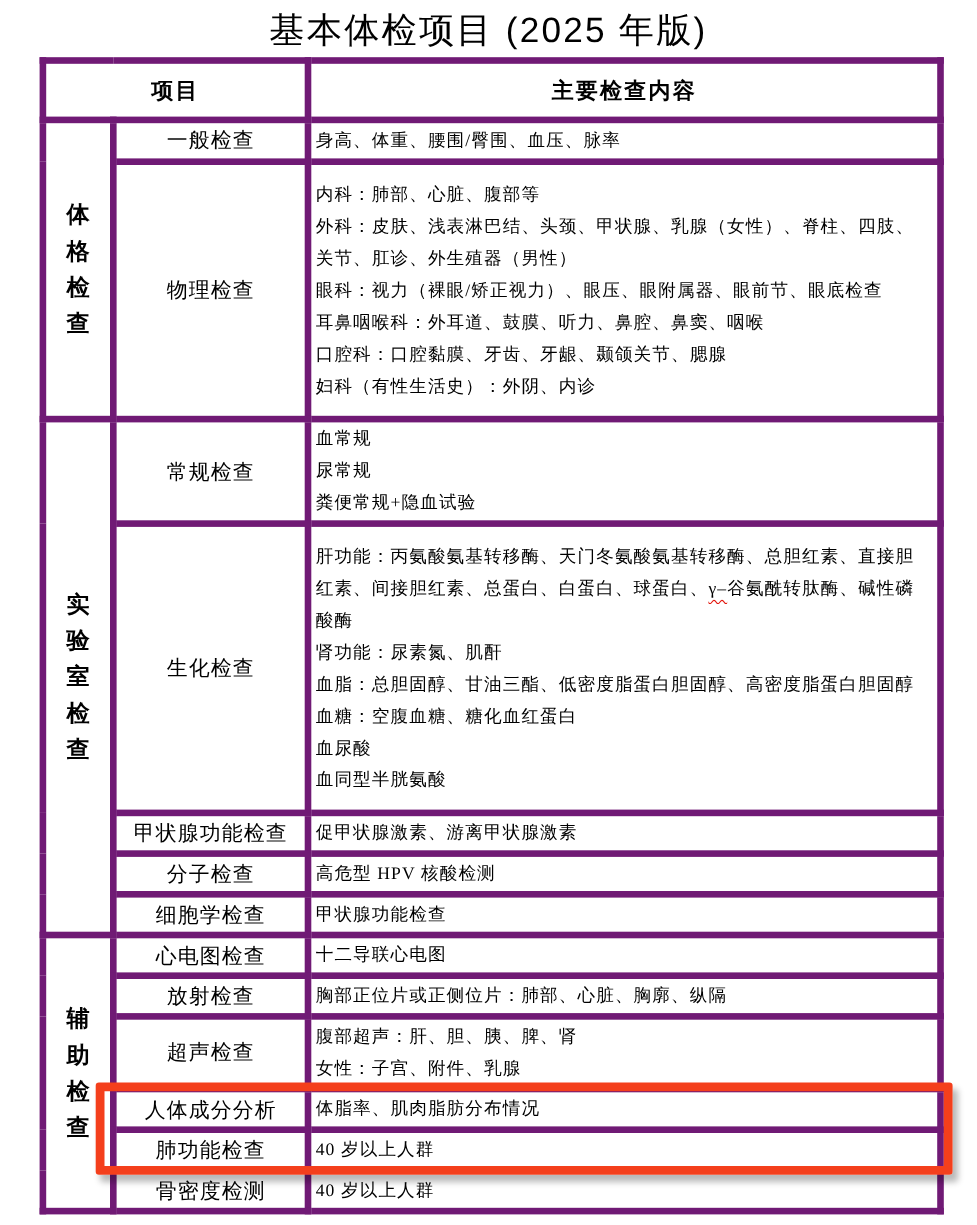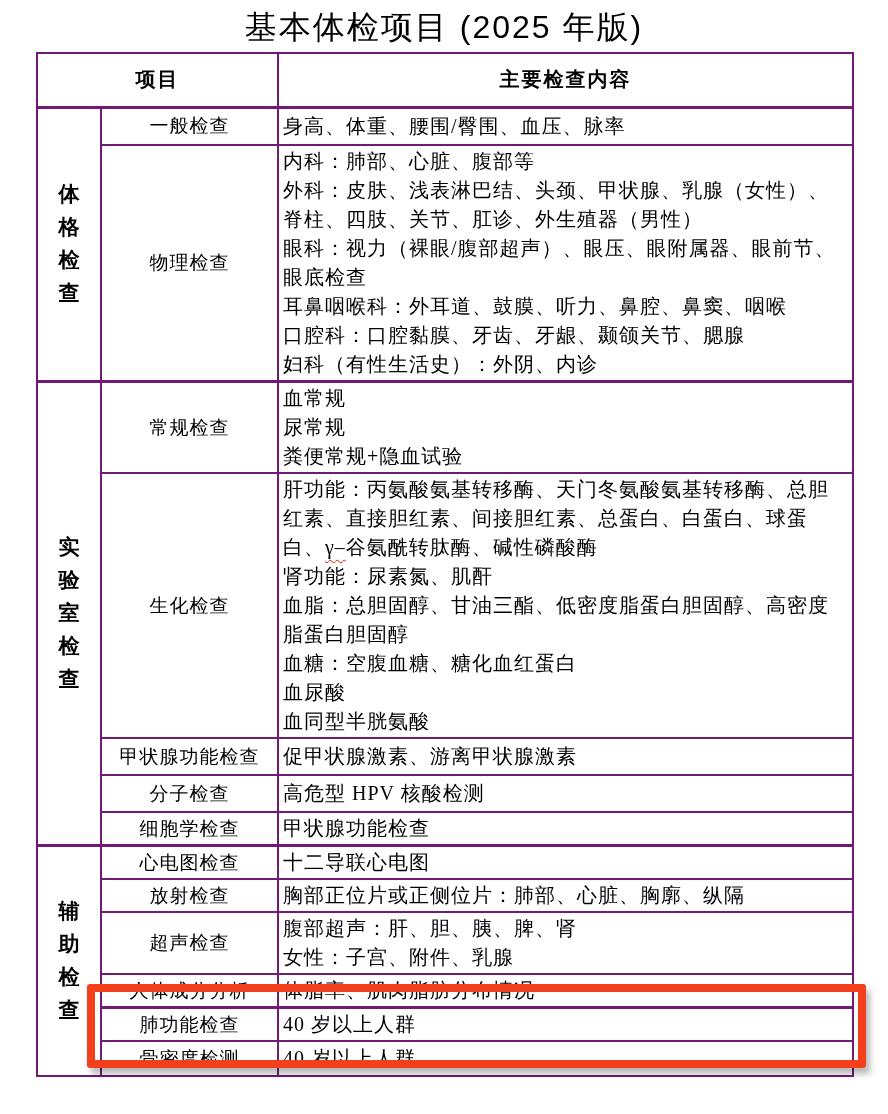--- a/index.html
+++ b/index.html
@@ -9,30 +9,30 @@
   }
   .title{
     position:absolute;top:6px;left:0;width:100%;text-align:center;
     font-size:32px;font-weight:normal;letter-spacing:2px;
     font-family:"Liberation Sans","DejaVu Sans",sans-serif;
   }
   table.exam{
     position:absolute;left:36px;top:52px;width:816px;
     border-collapse:collapse;table-layout:fixed;
   }
-  td{border:2px solid #701a75;vertical-align:middle;overflow:hidden;}
+  td{border:6px solid #701a75;vertical-align:middle;overflow:hidden;}
   td.header-cell{
     text-align:center;font-weight:bold;font-size:20px;letter-spacing:2px;
   }
   td.group{
     text-align:center;font-weight:bold;font-size:21px;line-height:33px;
     white-space:pre-line;letter-spacing:0;
   }
   td.item{text-align:center;font-size:19px;letter-spacing:1px;padding:0 14px;}
-  td.content{font-size:20px;letter-spacing:1px;line-height:29px;padding:1px 16px 1px 4px;}
+  td.content{font-size:16px;letter-spacing:1px;line-height:29px;padding:1px 16px 1px 4px;}
   tr.thick-top td{border-top-width:3px;}
   .spell{
     text-decoration:underline;
     text-decoration-style:wavy;
     text-decoration-color:#e3170d;
     text-decoration-thickness:1px;
     text-underline-offset:5px;
   }
   .hl-box{
     position:absolute;left:87px;top:984px;width:763px;height:68px;
@@ -67,21 +67,21 @@
     <td class="item">一般检查</td>
     <td class="content">
       <div>身高、体重、腰围/臀围、血压、脉率</div>
     </td>
   </tr>
   <tr style="height:234px">
     <td class="item">物理检查</td>
     <td class="content">
       <div>内科：肺部、心脏、腹部等</div>
       <div>外科：皮肤、浅表淋巴结、头颈、甲状腺、乳腺（女性）、脊柱、四肢、关节、肛诊、外生殖器（男性）</div>
-      <div>眼科：视力（裸眼/腹部超声）、眼压、眼附属器、眼前节、眼底检查</div>
+      <div>眼科：视力（裸眼/矫正视力）、眼压、眼附属器、眼前节、眼底检查</div>
       <div>耳鼻咽喉科：外耳道、鼓膜、听力、鼻腔、鼻窦、咽喉</div>
       <div>口腔科：口腔黏膜、牙齿、牙龈、颞颌关节、腮腺</div>
       <div>妇科（有性生活史）：外阴、内诊</div>
     </td>
   </tr>
 
   <tr style="height:90px" class="thick-top">
     <td class="group" rowspan="5">实
 验
 室

